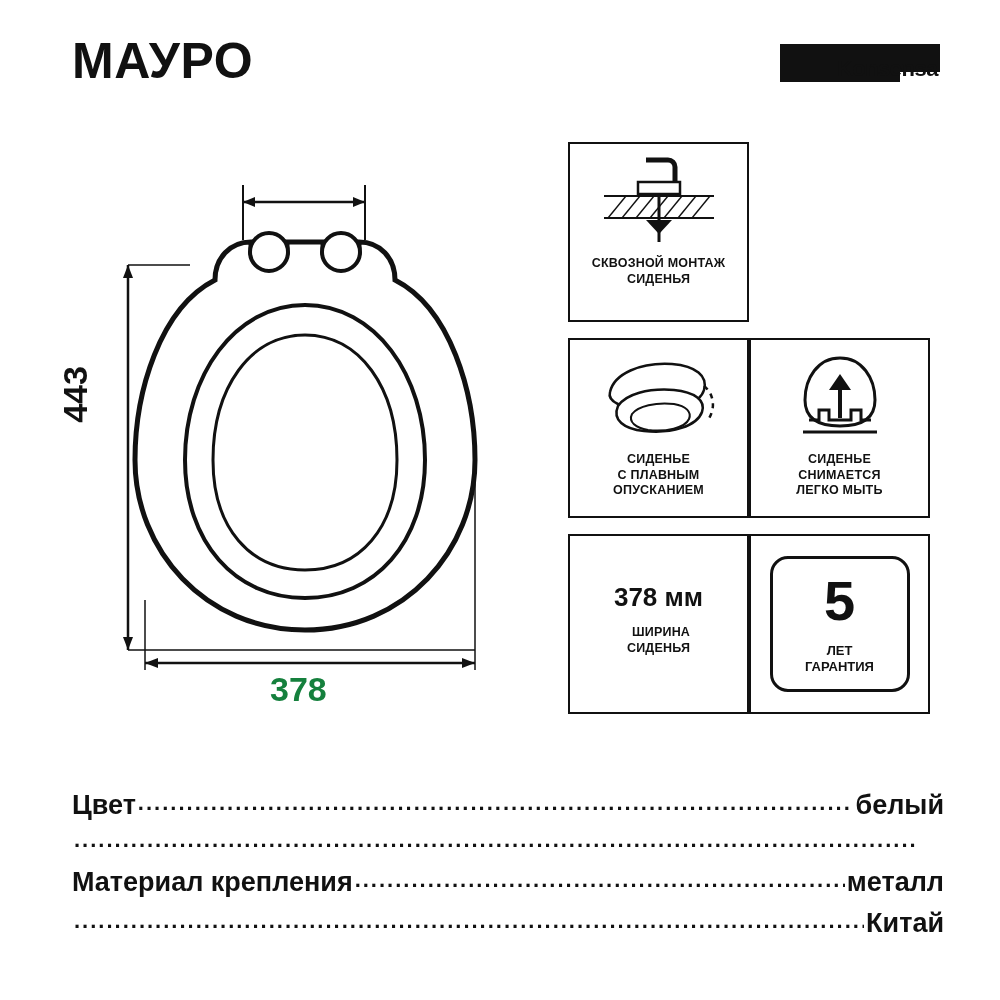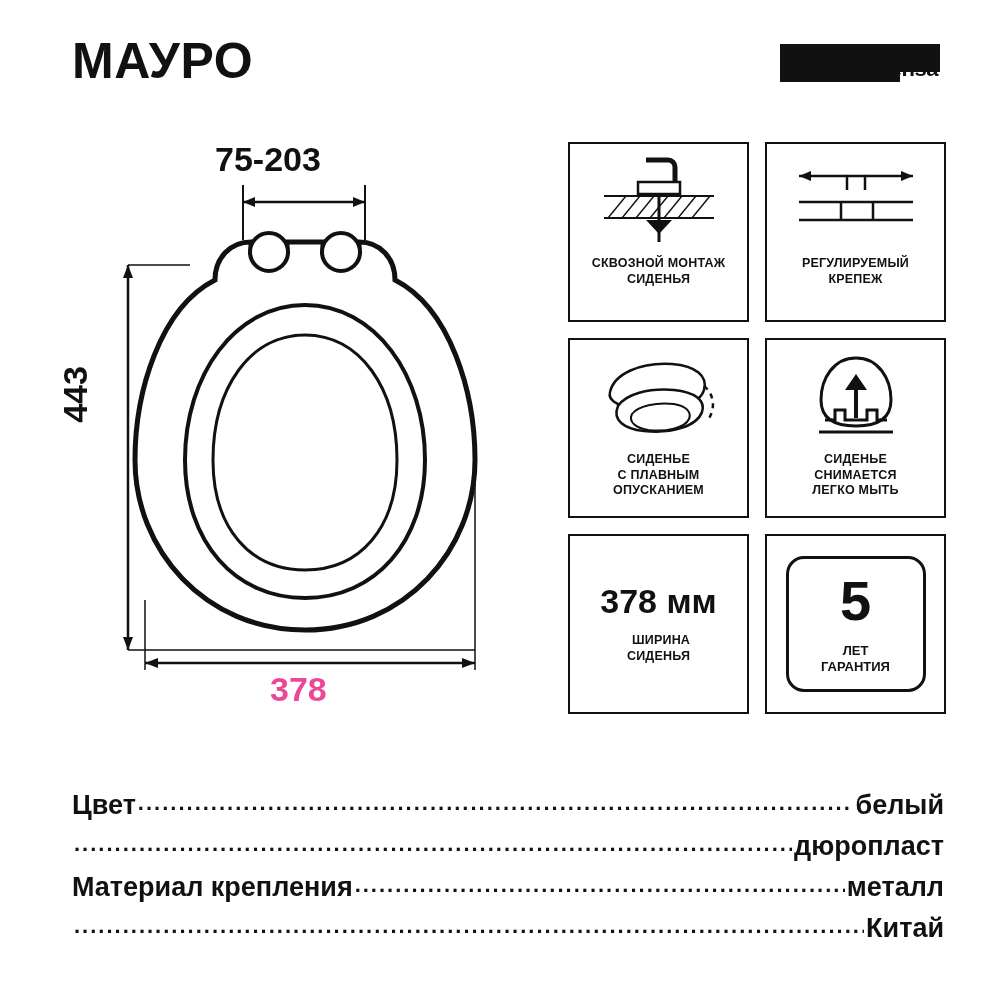--- a/index.html
+++ b/index.html
@@ -83,33 +83,32 @@
     color: #111;
     transform: rotate(-90deg);
     transform-origin: center center;
   }
   .dim-bottom-label {
     position: absolute;
     left: 215px;
     top: 540px;
     font-size: 34px;
     font-weight: bold;
-    color: #ec4899;
+    color: #15803d;
   }
 
   
   .features {
     position: absolute;
     left: 568px;
     top: 142px;
     width: 378px;
   }
   .frow {
     display: flex;
-    gap: 16px;
     margin-bottom: 16px;
   }
   .fcell {
     width: 181px;
     height: 180px;
     border: 2px solid #111;
     box-sizing: border-box;
     background: #fff;
     position: relative;
     display: flex;
@@ -126,21 +125,21 @@
   }
   .fcell .cap {
     font-size: 12.5px;
     font-weight: bold;
     line-height: 1.25;
     text-align: center;
     letter-spacing: 0.2px;
     padding: 0 6px;
   }
   .fcell.big .big-num {
-    font-size: 34px;
+    font-size: 26px;
     font-weight: bold;
     margin-top: 46px;
     margin-bottom: 12px;
   }
   .fcell.big .cap {
     font-size: 12.5px;
     text-align: right;
   }
   .fcell.warranty {
     display: flex;
@@ -212,21 +211,20 @@
   <div class="brand">
     <svg class="brand-shape" viewBox="0 0 200 62">
       <polygon points="40,2 200,2 200,30 160,30 160,40 40,40" fill="#111"></polygon>
       <rect x="0" y="0" width="0" height="0" fill="#111"></rect>
     </svg>
     <div class="brand-text">Konsensa</div>
   </div>
 
   <div class="drawing">
 
-    <div class="dim-top-label">75-203</div>
     <div class="dim-left-label">443</div>
     <div class="dim-bottom-label">378</div>
 
     <svg width="500" height="600" viewBox="0 0 500 600">
       <g stroke="#111" fill="none">
 
         <line x1="188" y1="55" x2="188" y2="110" stroke-width="2"></line>
         <line x1="310" y1="55" x2="310" y2="110" stroke-width="2"></line>
         <line x1="188" y1="72" x2="310" y2="72" stroke-width="2.5"></line>
         <polygon points="188,72 200,67 200,77" fill="#111" stroke="none"></polygon>
@@ -290,41 +288,20 @@
               <polygon points="62,70 88,70 75,84" fill="#111" stroke="none"></polygon>
             </g>
           </svg>
         </div>
         <div class="cap">
           <span>СКВОЗНОЙ МОНТАЖ</span><br>
           <span>СИДЕНЬЯ</span>
         </div>
       </div>
 
-      <div class="fcell">
-        <div class="art">
-          <svg width="150" height="100" viewBox="0 0 150 100">
-            <g stroke="#111" fill="none" stroke-width="2.5">
-              <line x1="18" y1="26" x2="66" y2="26"></line>
-              <polygon points="18,26 30,21 30,31" fill="#111" stroke="none"></polygon>
-              <line x1="84" y1="26" x2="132" y2="26"></line>
-              <polygon points="132,26 120,21 120,31" fill="#111" stroke="none"></polygon>
-              <path d="M66,40 v-14 h18 v14" stroke-width="2.5"></path>
-              <line x1="18" y1="52" x2="132" y2="52" stroke-width="2.5"></line>
-              <line x1="18" y1="70" x2="132" y2="70" stroke-width="2.5"></line>
-              <line x1="60" y1="52" x2="60" y2="70" stroke-width="2.5"></line>
-              <line x1="92" y1="52" x2="92" y2="70" stroke-width="2.5"></line>
-            </g>
-          </svg>
-        </div>
-        <div class="cap">
-          <span>РЕГУЛИРУЕМЫЙ</span><br>
-          <span>КРЕПЕЖ</span>
-        </div>
-      </div>
     </div>
 
     <div class="frow">
 
       <div class="fcell">
         <div class="art">
           <svg width="150" height="100" viewBox="0 0 150 100">
             <g stroke="#111" fill="none" stroke-width="2.5">
               <path d="M26,46 C30,28 56,16 88,18 C112,20 124,30 120,44 C116,58 92,66 62,64 C38,62 23,56 26,46 Z" fill="#fff"></path>
               <path d="M34,60 C42,48 64,42 90,44 C110,46 122,54 118,66 C113,80 88,88 60,85 C40,83 28,74 34,60 Z" fill="#fff"></path>
@@ -387,21 +364,20 @@
   <div class="specs">
 
     <div class="spec-row">
       <span class="spec-key">Цвет</span>
       <span class="spec-dots">........................................................................................................</span>
       <span class="spec-val">белый</span>
     </div>
 
     <div class="spec-row">
       <span class="spec-dots">........................................................................................................</span>
-      <span class="spec-val">дюропласт</span>
     </div>
 
     <div class="spec-row">
       <span class="spec-key">Материал крепления</span>
       <span class="spec-dots">........................................................................................................</span>
       <span class="spec-val">металл</span>
     </div>
 
     <div class="spec-row">
       <span class="spec-dots">........................................................................................................</span>

